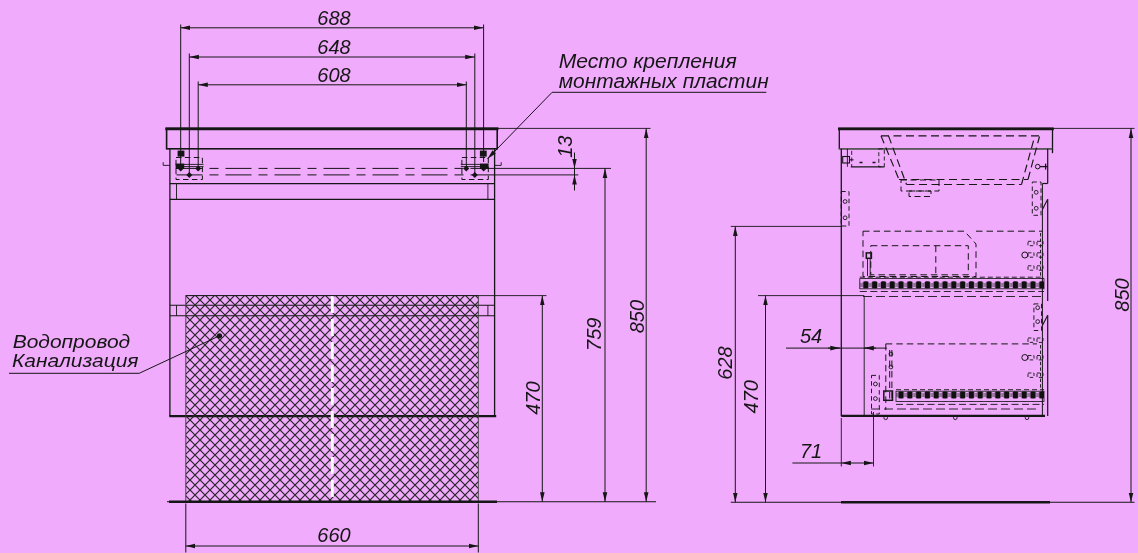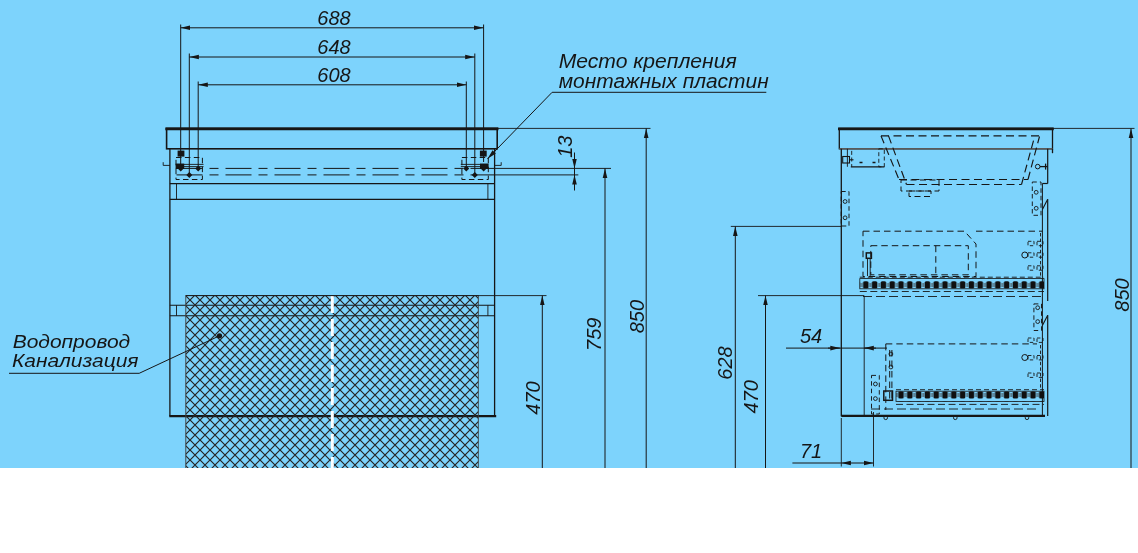--- a/index.html
+++ b/index.html
@@ -1,16 +1,16 @@
 <!DOCTYPE html>
 <html><head>
 <meta charset="utf-8">
 <style>
 html,body{margin:0;padding:0;background:#fff;}
-.wrap{position:relative;width:1138px;height:468px;background:#7dd3fc;overflow:hidden;
+.wrap{position:relative;width:1138px;height:553px;background:#f0abfc;overflow:hidden;
 font-family:"Liberation Sans", sans-serif;}
 svg{position:absolute;left:0;top:0;}
 text{font-family:"Liberation Sans", sans-serif;font-style:italic;fill:#161616;}
 .d{font-size:20px;}
 .lbl{font-size:20px;}
 .lbl2{font-size:17.5px;}
 </style>
 </head>
 <body>
 <div class="wrap">

